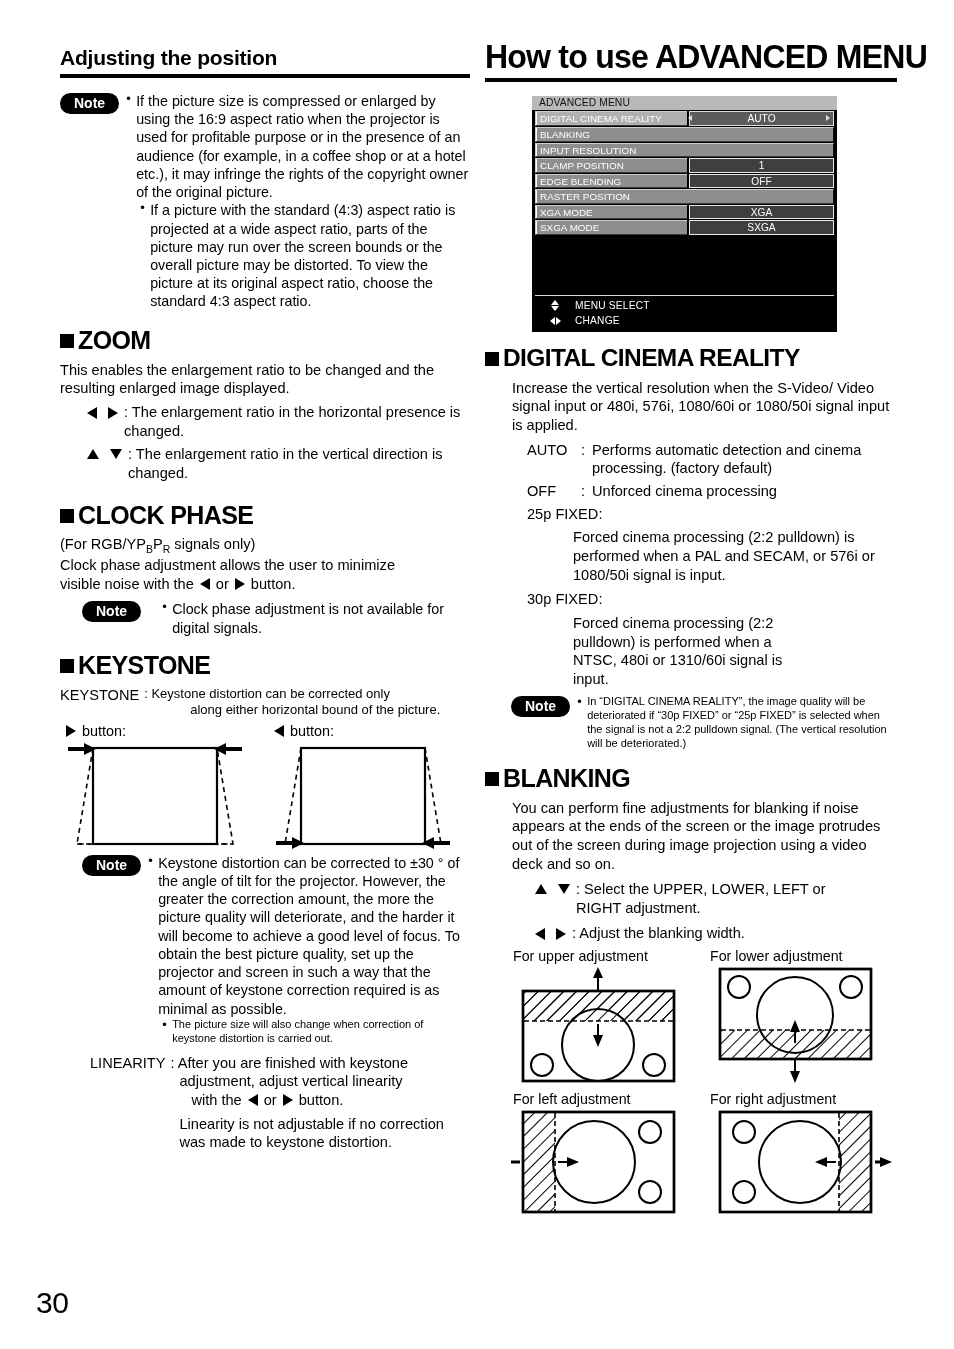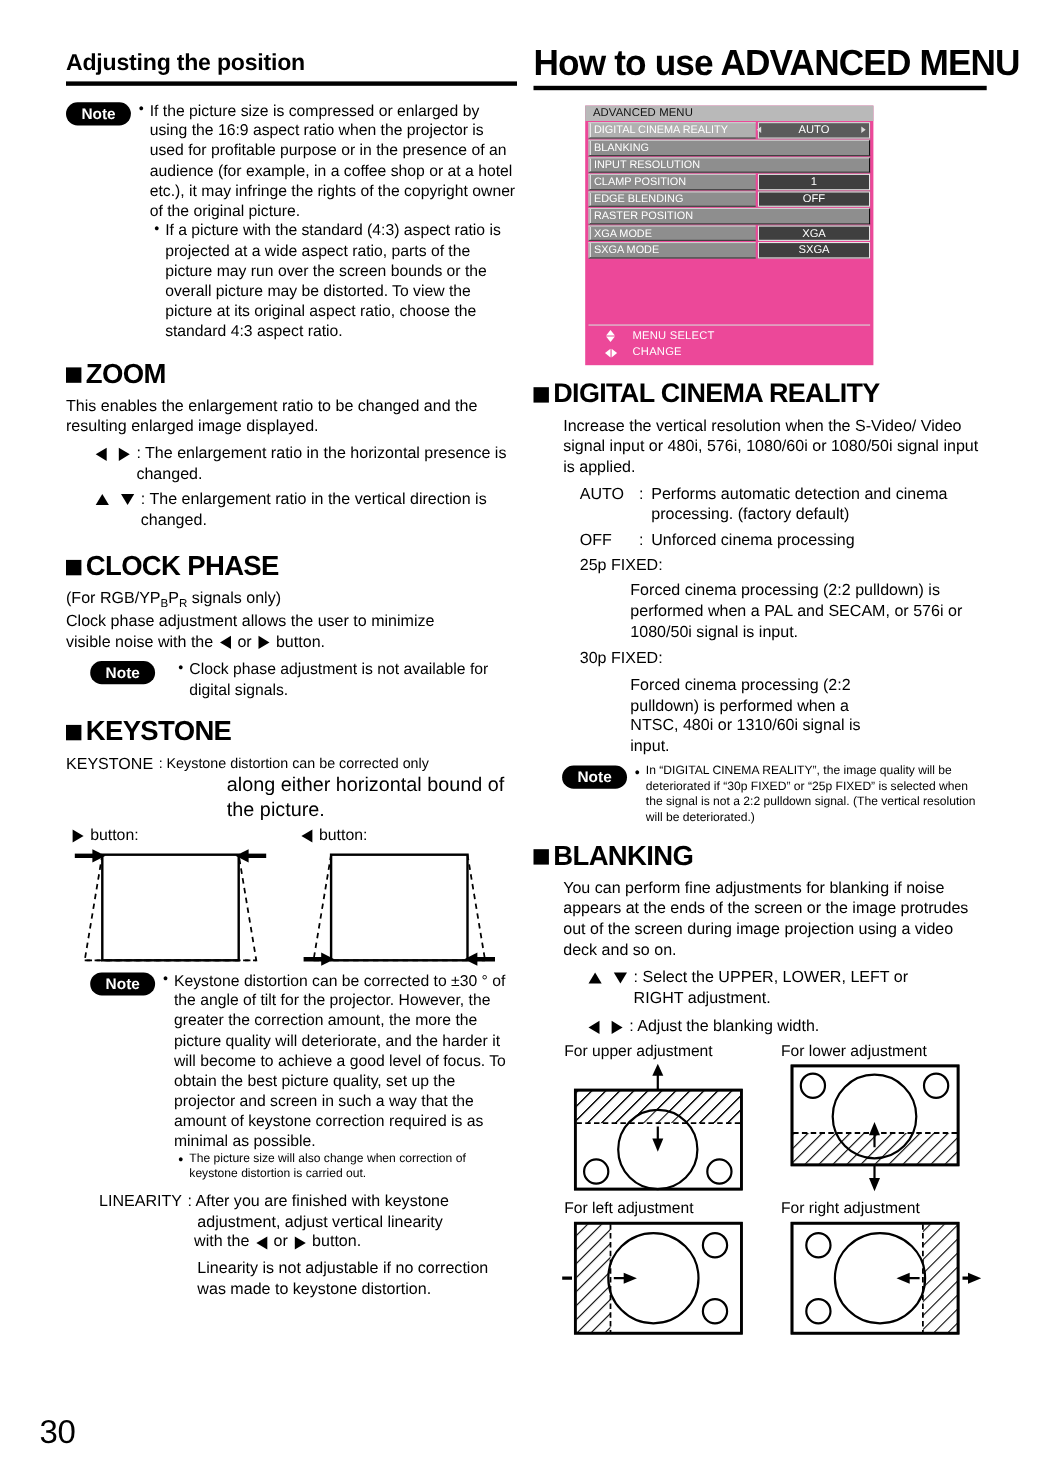--- a/index.html
+++ b/index.html
@@ -69,21 +69,21 @@
   .tri-r { border-top:6px solid transparent; border-bottom:6px solid transparent; border-left:10px solid #000; }
   .tri-u { border-left:6px solid transparent; border-right:6px solid transparent; border-bottom:10px solid #000; }
   .tri-d { border-left:6px solid transparent; border-right:6px solid transparent; border-top:10px solid #000; }
 
   .keyline { display:flex; align-items:flex-start; font-size:14.6px; line-height:1.28; }
   .keyline .keys { flex:none; display:flex; align-items:center; gap:11px; padding-top:4px; }
   .keyline .ktxt { margin-left:6px; }
 
   
   .osd {
-    width:262px; background:#ec4899; border:0;
+    width:305px; background:#000000; border:0;
     margin-left:47px; margin-top:14px;
     font-size:9.6px; color:#ffffff;
     font-family:"Liberation Sans", sans-serif;
     position:relative; height:236px;
   }
   .osd-title {
     background:#b9b9b9; color:#111; height:14px; line-height:14px;
     padding-left:7px; font-size:10.3px; letter-spacing:0.1px;
   }
   .osd-rows { padding:1px 3px 0 3px; }
@@ -219,21 +219,21 @@
     <div style="margin-top:14px;">
       <div class="h-square">
         <span class="sq"></span>
         <span>KEYSTONE</span>
       </div>
 
       <div style="margin-top:7px; display:flex;">
         <div class="p" style="flex:none;">KEYSTONE</div>
         <div style="margin-left:5px;">
           <div style="font-size:13px;line-height:1.27;">: Keystone distortion can be corrected only</div>
-          <div style="font-size:18px;line-height:1.27;margin-left:62px;">along either horizontal bound of the picture.</div>
+          <div style="font-size:13px;line-height:1.27;margin-left:46px;">along either horizontal bound of the picture.</div>
         </div>
       </div>
 
       <div class="ks-wrap">
 
         <div class="ks-block">
           <div class="ks-cap">
             <span class="tri tri-r"></span>
             <span>button:</span>
           </div>
@@ -275,21 +275,21 @@
           <div class="bullet-li">Keystone distortion can be corrected to ±30 ° of the angle of tilt for the projector. However, the greater the correction amount, the more the picture quality will deteriorate, and the harder it will become to achieve a good level of focus. To obtain the best picture quality, set up the projector and screen in such a way that the amount of keystone correction required is as minimal as possible.</div>
           <div class="bullet-li small" style="margin-left:14px;">The picture size will also change when correction of keystone distortion is carried out.</div>
         </div>
       </div>
 
       <div style="margin-top:8px; display:flex;">
         <div class="p" style="flex:none; margin-left:30px;">LINEARITY</div>
         <div style="margin-left:5px;">
           <div class="p">: After you are finished with keystone</div>
           <div class="p" style="margin-left:9px;">adjustment, adjust vertical linearity</div>
-          <div class="p" style="margin-left:6px; display:flex; align-items:center; gap:6px;">
+          <div class="p" style="margin-left:21px; display:flex; align-items:center; gap:6px;">
             <span>with the</span>
             <span class="tri tri-l"></span>
             <span>or</span>
             <span class="tri tri-r"></span>
             <span>button.</span>
           </div>
           <div class="p" style="margin-left:9px; margin-top:5px;">Linearity is not adjustable if no correction</div>
           <div class="p" style="margin-left:9px;">was made to keystone distortion.</div>
         </div>
       </div>

